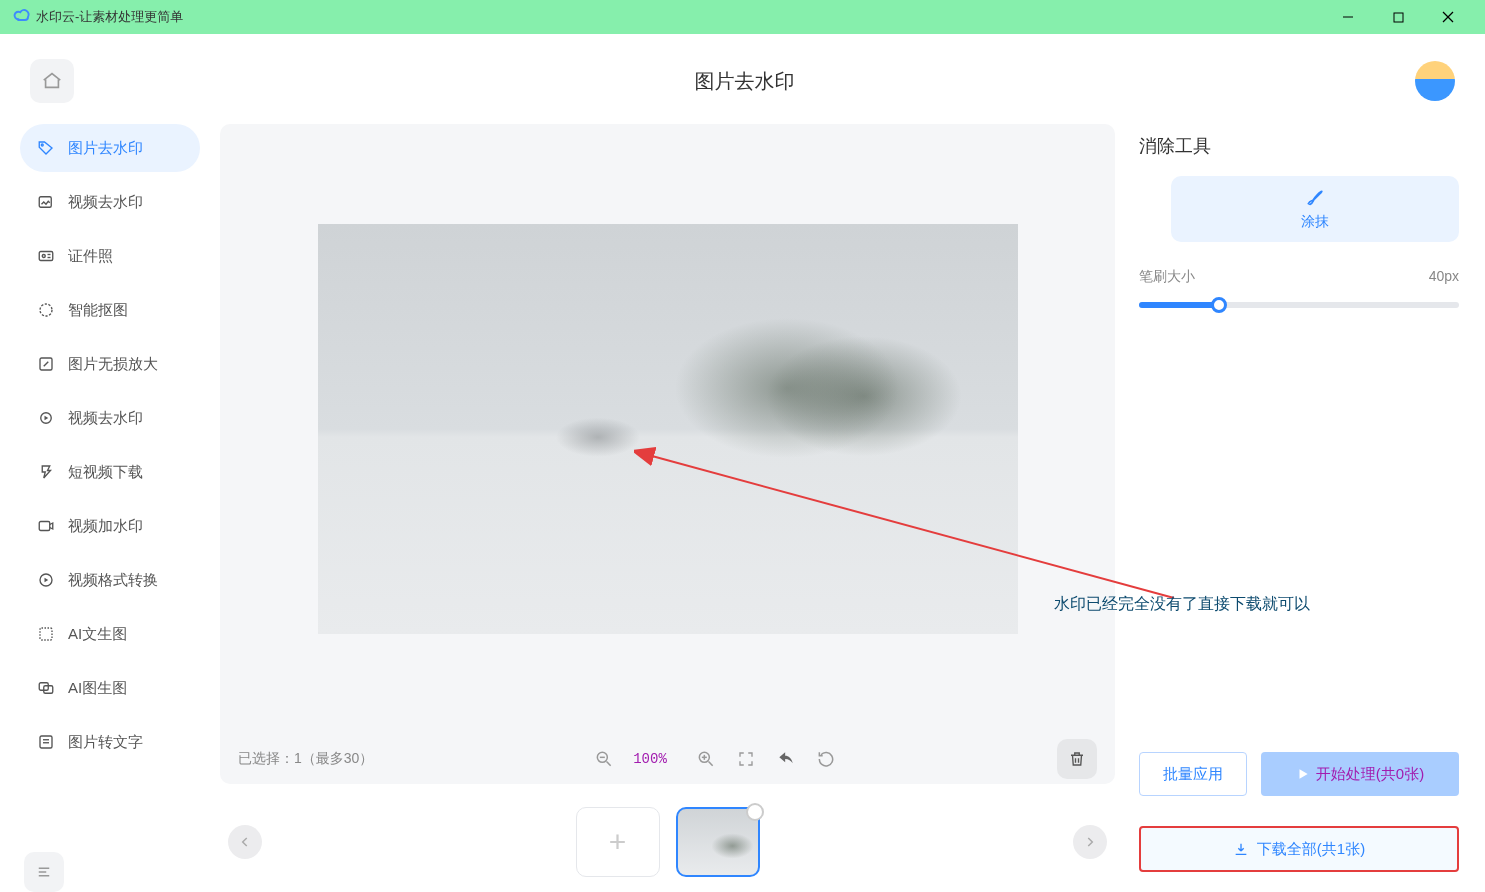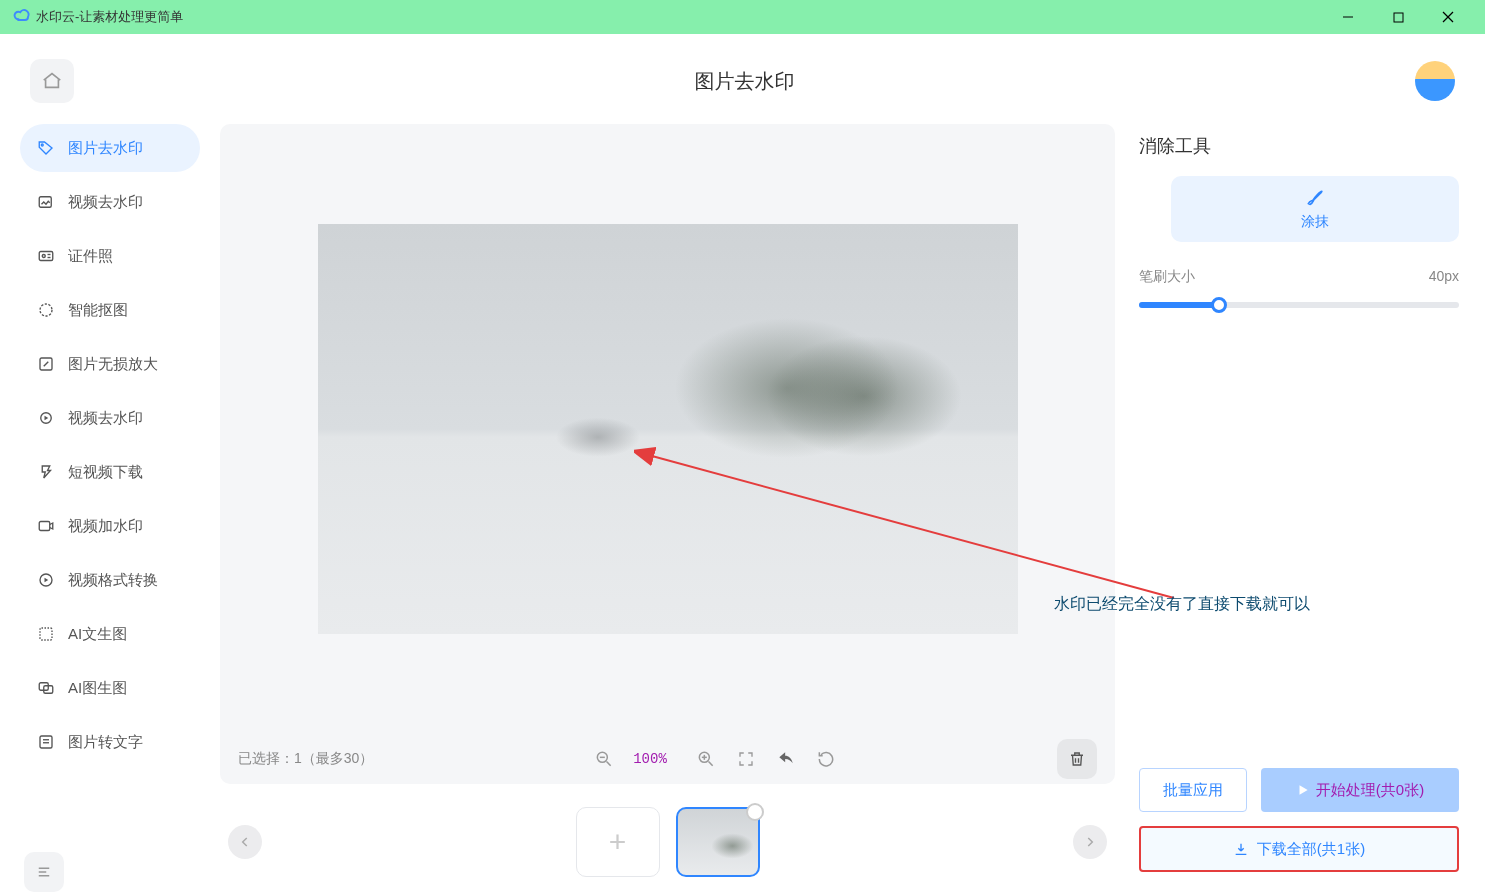--- a/index.html
+++ b/index.html
@@ -314,20 +314,21 @@
     }
     .btn-download {
       height: 46px;
       border: 2px solid #e43d3d;
       background: #f4faff;
       color: #2f86ff;
       display: flex;
       align-items: center;
       justify-content: center;
       gap: 8px;
+      margin-top: 16px;
     }
   </style>
 </head>
 <body>
 
 <div class="titlebar">
   <span class="titlebar-icon">
     <svg viewBox="0 0 24 24" width="18" height="18" fill="none" stroke="#3d8bfd" stroke-width="2.6">
         <path d="M7 15a5 5 0 1 1 2.6-9.3A6 6 0 0 1 20 12a4 4 0 0 1-4 4H7z"></path>
       </svg>

